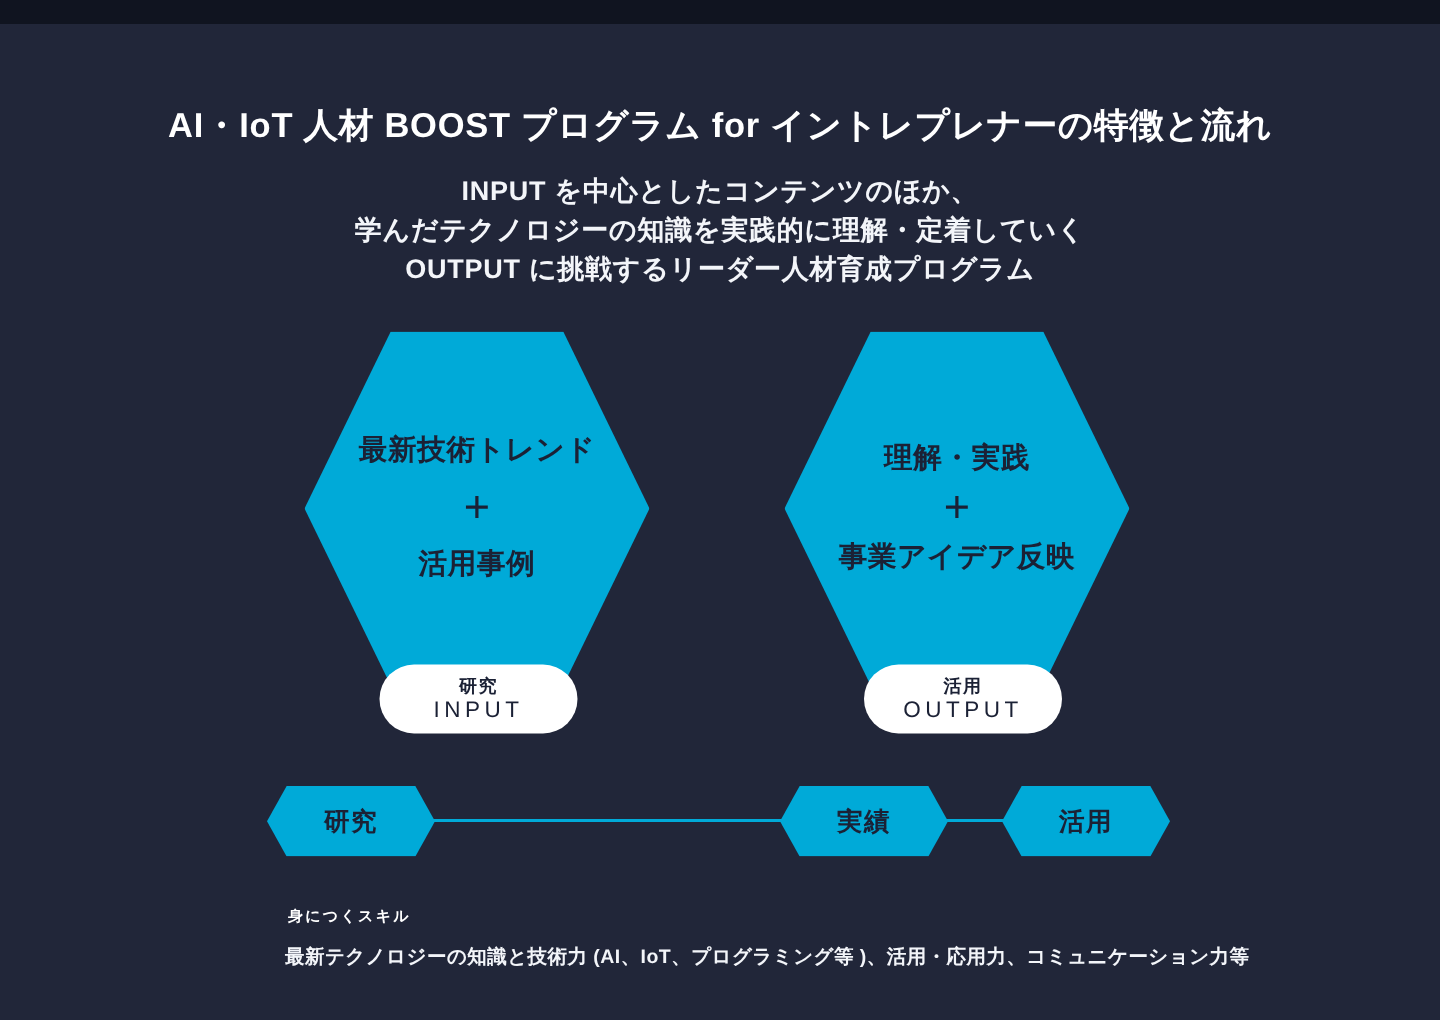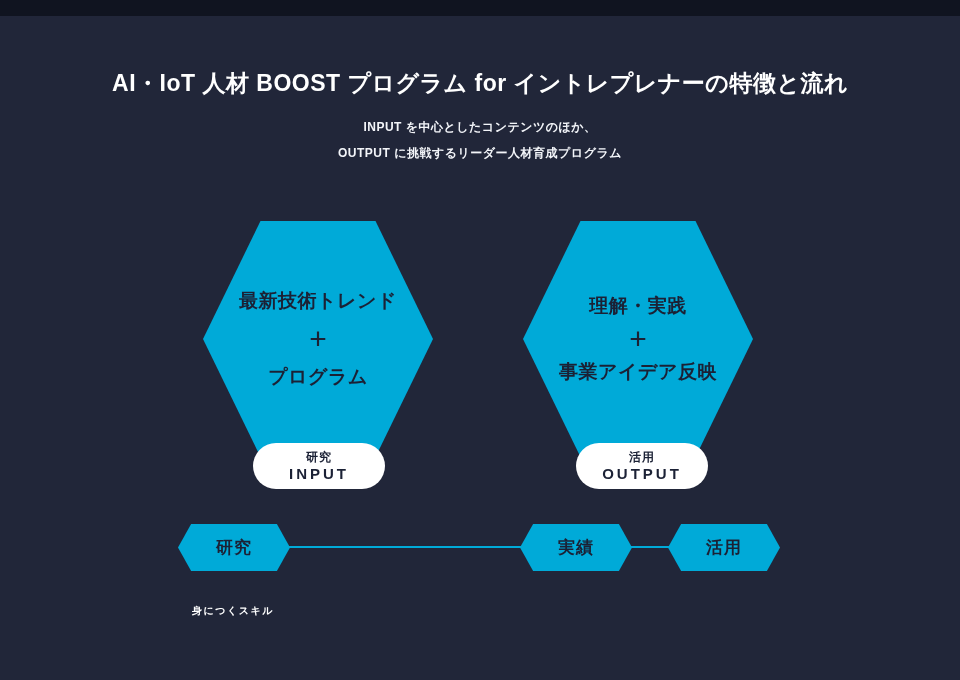--- a/index.html
+++ b/index.html
@@ -27,21 +27,21 @@
     letter-spacing: 0.5px;
   }
 
   .subtitle {
     position: absolute;
     top: 98px;
     left: 0;
     width: 100%;
     text-align: center;
     color: #f3f5f9;
-    font-size: 12px;
+    font-size: 18px;
     font-weight: 700;
     line-height: 26px;
     letter-spacing: 0.5px;
   }
 
   .hex-big {
     position: absolute;
     top: 205px;
     width: 230px;
     height: 236px;
@@ -82,21 +82,21 @@
     display: flex;
     flex-direction: column;
     align-items: center;
     justify-content: center;
     color: #1b2135;
     text-align: center;
   }
   .pill.left  { left: 253px; }
   .pill.right { left: 576px; }
   .pill-jp { font-size: 12px; font-weight: 700; line-height: 15px; letter-spacing: 1px; }
-  .pill-en { font-size: 15px; font-weight: 700; line-height: 18px; letter-spacing: 3px; }
+  .pill-en { font-size: 15px; font-weight: 400; line-height: 18px; letter-spacing: 3px; }
 
   .flow-connector {
     position: absolute;
     top: 530px;
     left: 233px;
     width: 490px;
     height: 2px;
     background: #00aad8;
   }
 
@@ -151,27 +151,28 @@
 </style>
 </head>
 <body>
 
 <div class="canvas">
 
   <h1 class="title">AI・IoT 人材 BOOST プログラム for イントレプレナーの特徴と流れ</h1>
 
   <div class="subtitle">
     <div>INPUT を中心としたコンテンツのほか、</div>
+    <div>学んだテクノロジーの知識を実践的に理解・定着していく</div>
     <div>OUTPUT に挑戦するリーダー人材育成プログラム</div>
   </div>
 
   <div class="hex-big left">
     <div class="hex-line">最新技術トレンド</div>
     <div class="hex-plus">+</div>
-    <div class="hex-line">プログラム</div>
+    <div class="hex-line">活用事例</div>
   </div>
 
   <div class="hex-big right">
     <div class="hex-line">理解・実践</div>
     <div class="hex-plus">+</div>
     <div class="hex-line">事業アイデア反映</div>
   </div>
 
   <div class="pill left">
     <div class="pill-jp">研究</div>
@@ -189,16 +190,17 @@
     <span>研究</span>
   </div>
   <div class="hex-step s2">
     <span>実績</span>
   </div>
   <div class="hex-step s3">
     <span>活用</span>
   </div>
 
   <div class="skills-heading">身につくスキル</div>
+  <div class="skills-desc">最新テクノロジーの知識と技術力 (AI、IoT、プログラミング等 )、活用・応用力、コミュニケーション力等</div>
 
   <div class="footer-strip"></div>
 
 </div>
 
 </body></html>

